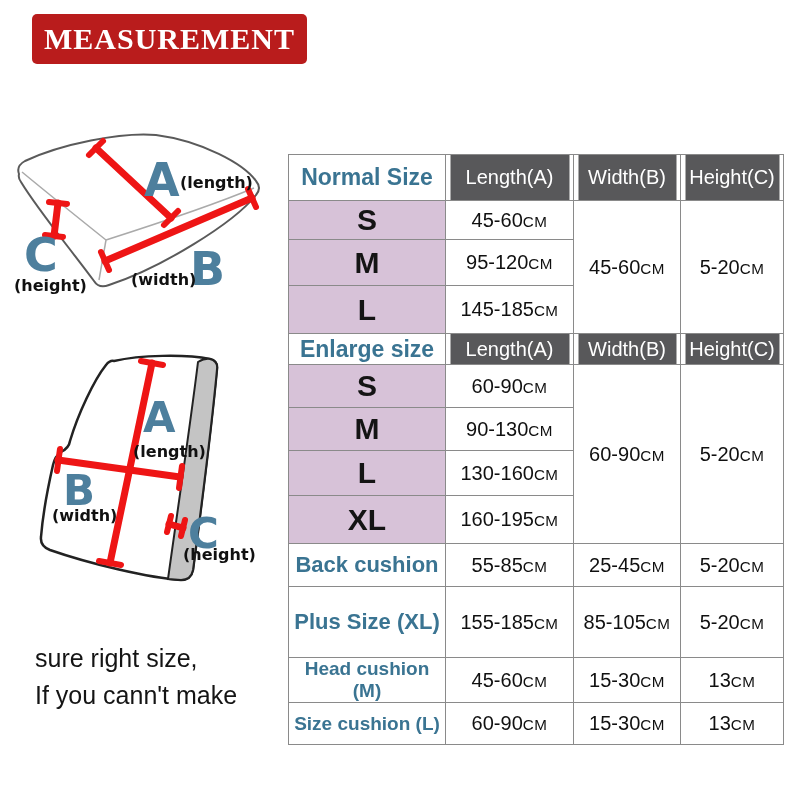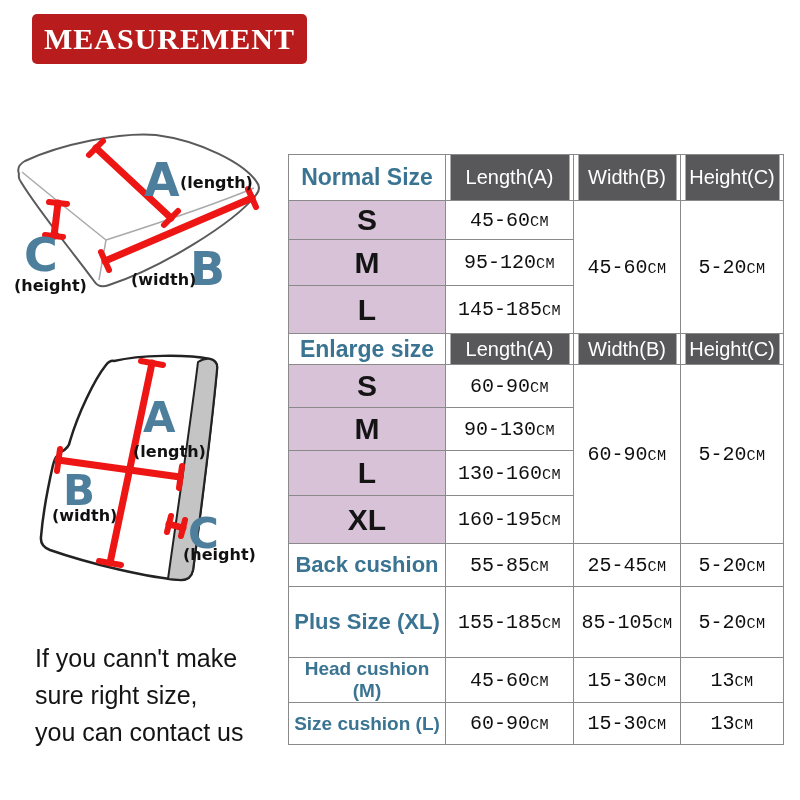--- a/index.html
+++ b/index.html
@@ -26,21 +26,21 @@
   
   table.size-table { position:absolute; left:288px; top:122px; width:495px;
                      border-collapse:collapse; table-layout:fixed;margin-top:32px; }
   table.size-table td { border:1px solid #8a8a8a; text-align:center;
                         vertical-align:middle; padding:0; overflow:hidden; }
   .sec-title { color:#3a7492; font-weight:bold; font-size:23px; background:#ffffff; }
   .dark-h { background:linear-gradient(to right, #ffffff 0 4px, #58585a 4px calc(100% - 4px), #ffffff calc(100% - 4px) 100%);
             color:#ffffff; font-weight:normal; font-size:20px; }
   .pink { background:#d7c2d8; }
   .size-l { font-size:30px; font-weight:bold; color:#141414; }
-  .dim { font-family:Liberation Mono, monospace; font-size:20px; color:#101010; }
+  .dim { font-family:Liberation Sans, sans-serif; font-size:20px; color:#101010; }
   .dim .cm { font-size:0.76em; letter-spacing:0.5px; }
   .extra-label { color:#3a7492; font-weight:bold; font-size:22px; }
   .extra-label.sm { font-size:19px;text-align:center; }
 </style>
 </head>
 <body>
 
 <div class="canvas">
 
   <div class="title-badge">
@@ -99,23 +99,22 @@
     </g>
     <text class="abc" x="113" y="80" font-size="42">A</text>
     <text class="dim-label" x="103" y="105" font-size="16">(length)</text>
     <text class="abc" x="33" y="153" font-size="42">B</text>
     <text class="dim-label" x="22" y="169" font-size="16">(width)</text>
     <text class="abc" x="158" y="196" font-size="42">C</text>
     <text class="dim-label" x="153" y="208" font-size="16">(height)</text>
   </svg>
 
   <div class="note">
+    <div>sure right size,</div>
     <div>If you cann't make</div>
-    <div>sure right size,</div>
-    <div>you can contact us</div>
   </div>
 
   <table class="size-table">
     <colgroup>
         <col style="width:157px">
         <col style="width:128px">
         <col style="width:107px">
         <col style="width:103px">
       </colgroup>
     <tbody>

